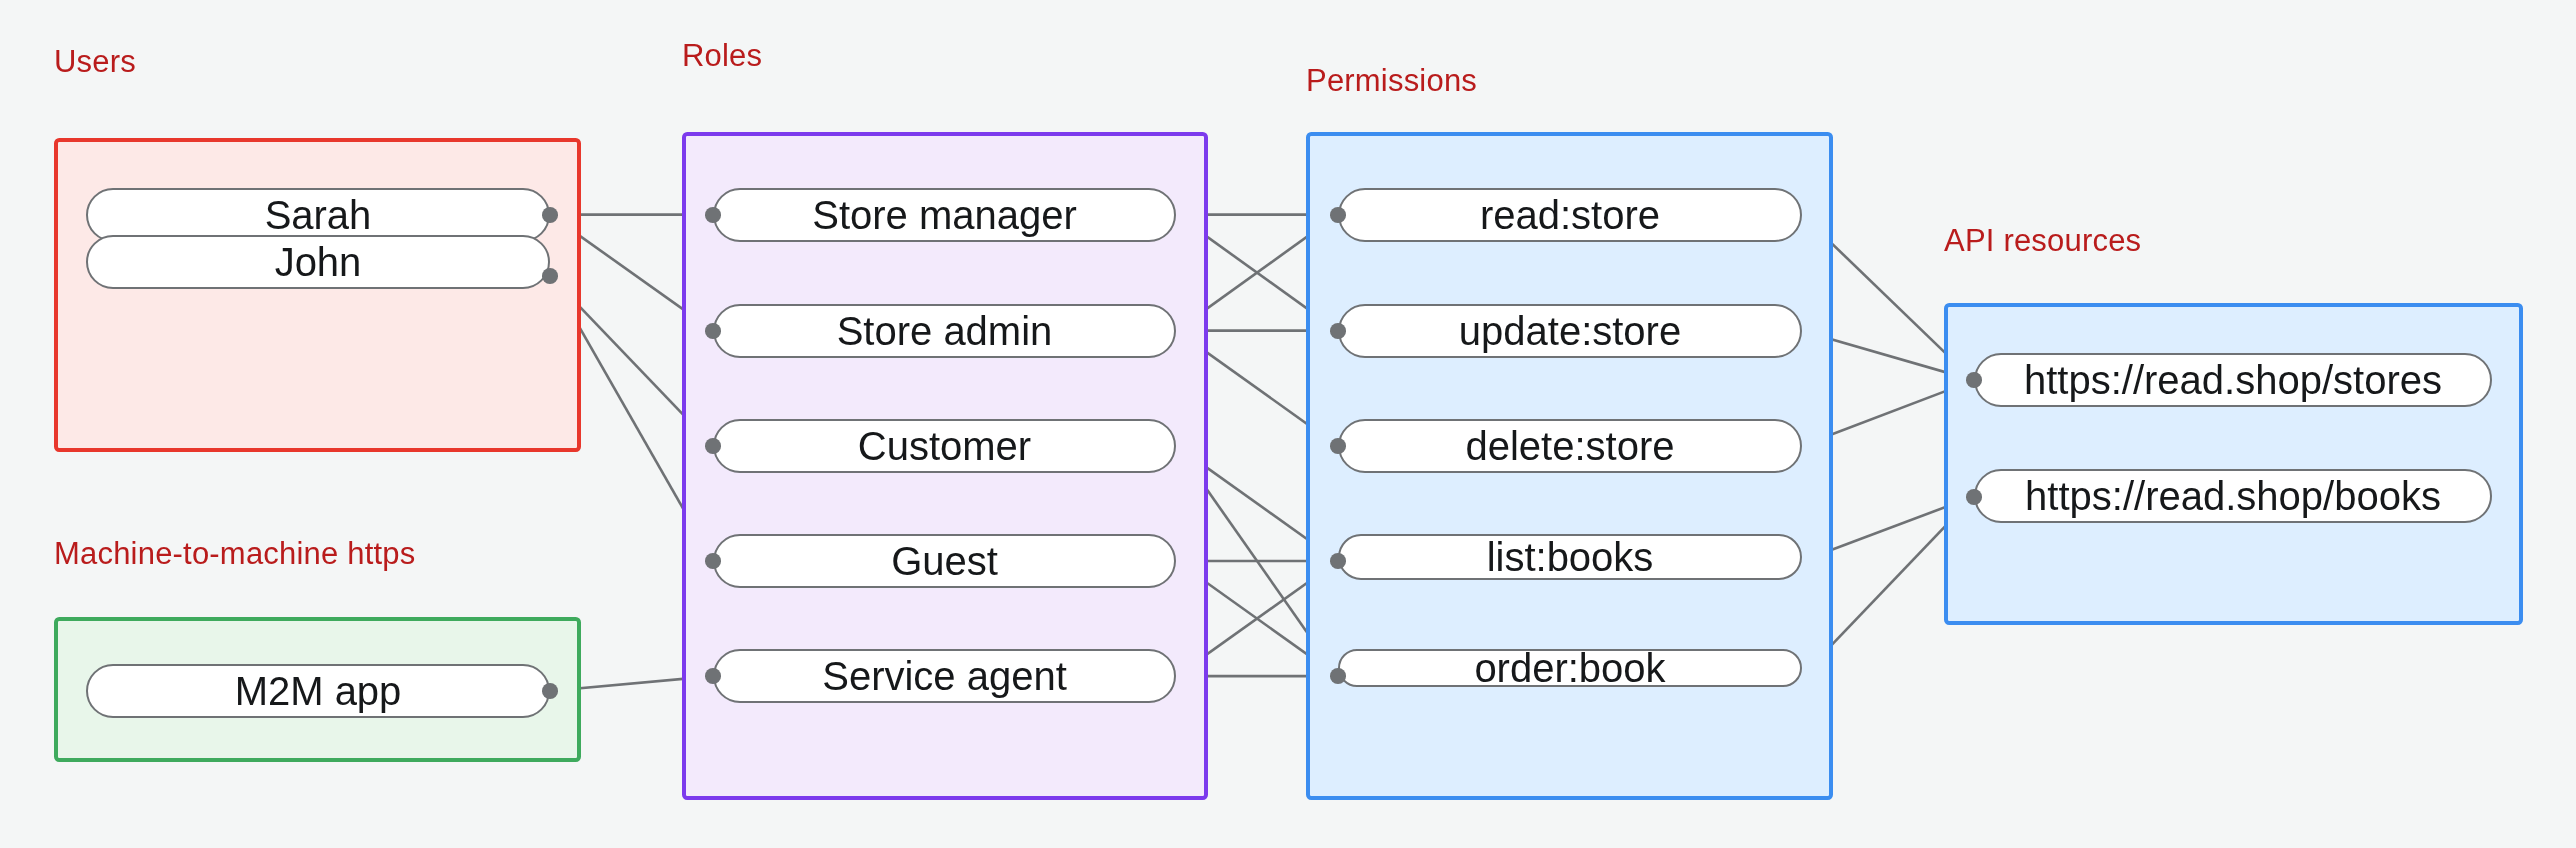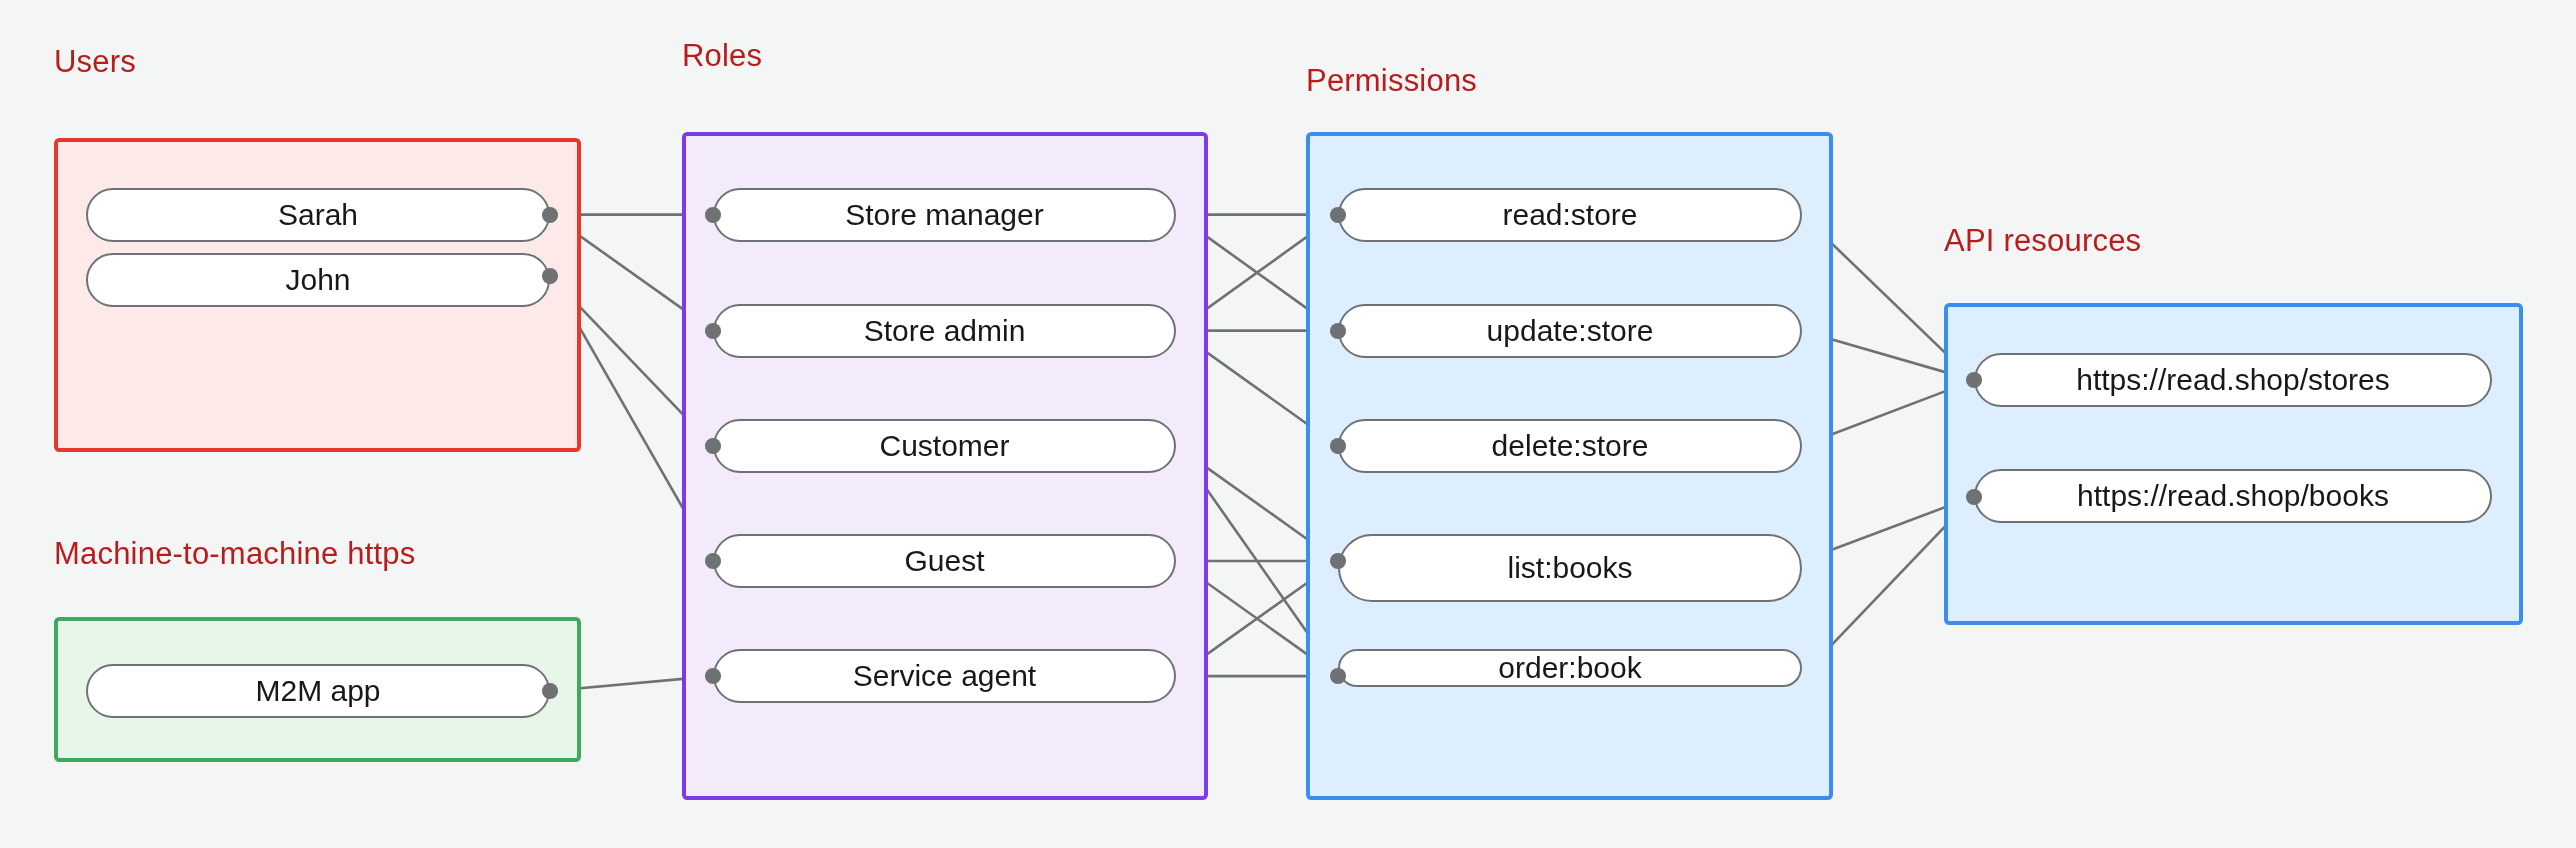--- a/index.html
+++ b/index.html
@@ -44,21 +44,21 @@
   }
   .node {
     position: absolute;
     box-sizing: border-box;
     background: #ffffff;
     border: 2.6px solid #6f7275;
     border-radius: 35px;
     display: flex;
     align-items: center;
     justify-content: center;
-    font-size: 30px;
+    font-size: 40px;
     color: #16181a;
     white-space: nowrap;
     z-index: 4;
   }
   .port {
     position: absolute;
     width: 15.7px;
     height: 15.7px;
     margin-left: -7.9px;
     margin-top: -7.9px;
@@ -92,40 +92,40 @@
       <line x1="2065" y1="246" x2="2262" y2="436" stroke="#6f7275" stroke-width="3"></line>
       <line x1="2065" y1="379" x2="2262" y2="436" stroke="#6f7275" stroke-width="3"></line>
       <line x1="2065" y1="511" x2="2262" y2="436" stroke="#6f7275" stroke-width="3"></line>
       <line x1="2065" y1="643" x2="2262" y2="569" stroke="#6f7275" stroke-width="3"></line>
       <line x1="2065" y1="775" x2="2262" y2="569" stroke="#6f7275" stroke-width="3"></line>
     </svg>
 
   <div class="group-title" style="left:54px; top:44px;">Users</div>
   <div class="group-box" style="left:54px; top:138px; width:527px; height:314px; background:#fde9e7; border-color:#e8372c;"></div>
   <div class="node" style="left:86px; top:188px; width:464px; height:54px;">Sarah</div>
-  <div class="node" style="left:86px; top:253px; width:464px; height:54px;">John</div>
+  <div class="node" style="left:86px; top:235px; width:464px; height:54px;">John</div>
 
   <div class="group-title" style="left:54px; top:536px;">Machine-to-machine https</div>
   <div class="group-box" style="left:54px; top:617px; width:527px; height:145px; background:#e8f6ea; border-color:#3eaa5d;"></div>
   <div class="node" style="left:86px; top:664px; width:464px; height:54px;text-align:center;">M2M app</div>
 
   <div class="group-title" style="left:682px; top:38px;">Roles</div>
   <div class="group-box" style="left:682px; top:132px; width:526px; height:668px; background:#f3eafc; border-color:#7c3aed;"></div>
   <div class="node" style="left:713px; top:188px; width:463px; height:54px;">Store manager</div>
   <div class="node" style="left:713px; top:304px; width:463px; height:54px;">Store admin</div>
   <div class="node" style="left:713px; top:419px; width:463px; height:54px;">Customer</div>
   <div class="node" style="left:713px; top:534px; width:463px; height:54px;">Guest</div>
   <div class="node" style="left:713px; top:649px; width:463px; height:54px;">Service agent</div>
 
   <div class="group-title" style="left:1306px; top:38px;margin-top:25px;">Permissions</div>
   <div class="group-box" style="left:1306px; top:132px; width:527px; height:668px; background:#ddeeff; border-color:#3b8df0;"></div>
   <div class="node" style="left:1338px; top:188px; width:464px; height:54px;">read:store</div>
   <div class="node" style="left:1338px; top:304px; width:464px; height:54px;">update:store</div>
   <div class="node" style="left:1338px; top:419px; width:464px; height:54px;">delete:store</div>
-  <div class="node" style="left:1338px; top:534px; width:464px; height:68px;">list:books</div>
+  <div class="node" style="left:1338px; top:534px; width:464px; height:46px;">list:books</div>
   <div class="node" style="left:1338px; top:649px; width:464px; height:38px;">order:book</div>
 
   <div class="group-title" style="left:1944px; top:223px;">API resources</div>
   <div class="group-box" style="left:1944px; top:303px; width:579px; height:322px; background:#ddeeff; border-color:#3b8df0;"></div>
   <div class="node" style="left:1974px; top:353px; width:518px; height:54px;">https://read.shop/stores</div>
   <div class="node" style="left:1974px; top:469px; width:518px; height:54px;">https://read.shop/books</div>
 
 <div class="port" style="left: 550px; top: 215px; background: rgb(111, 114, 117);"></div>
     <div class="port" style="left: 550px; top: 276px; background: rgb(111, 114, 117);"></div>
     <div class="port" style="left: 550px; top: 691px; background: rgb(111, 114, 117);"></div>

